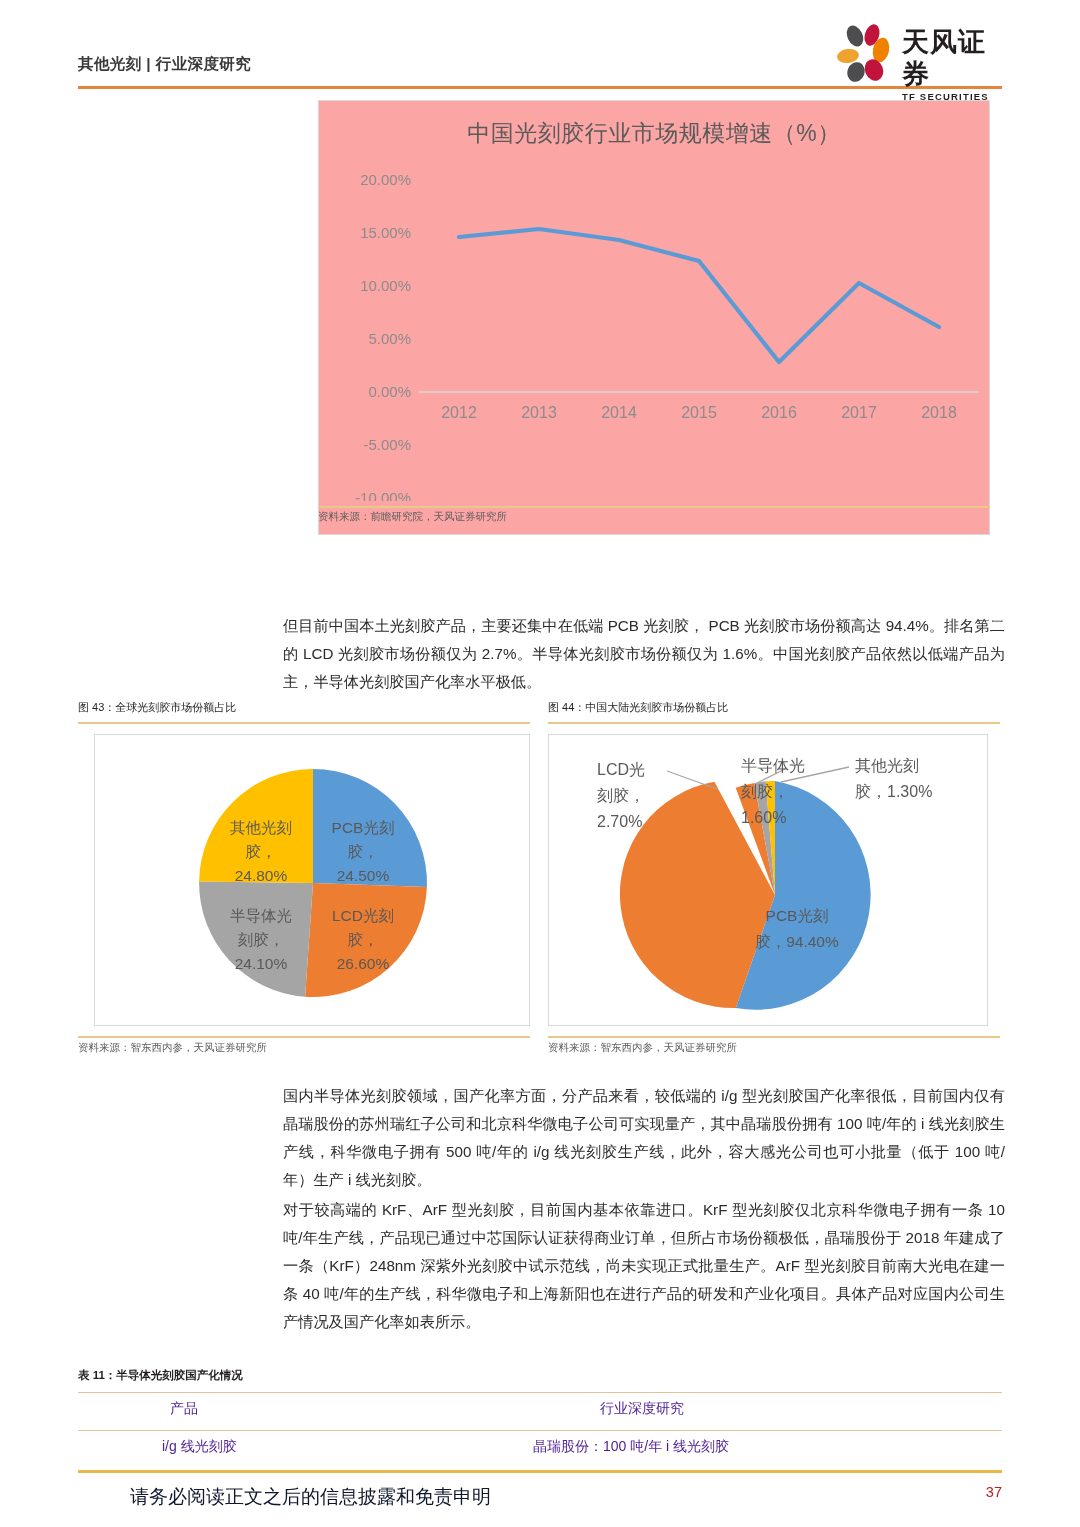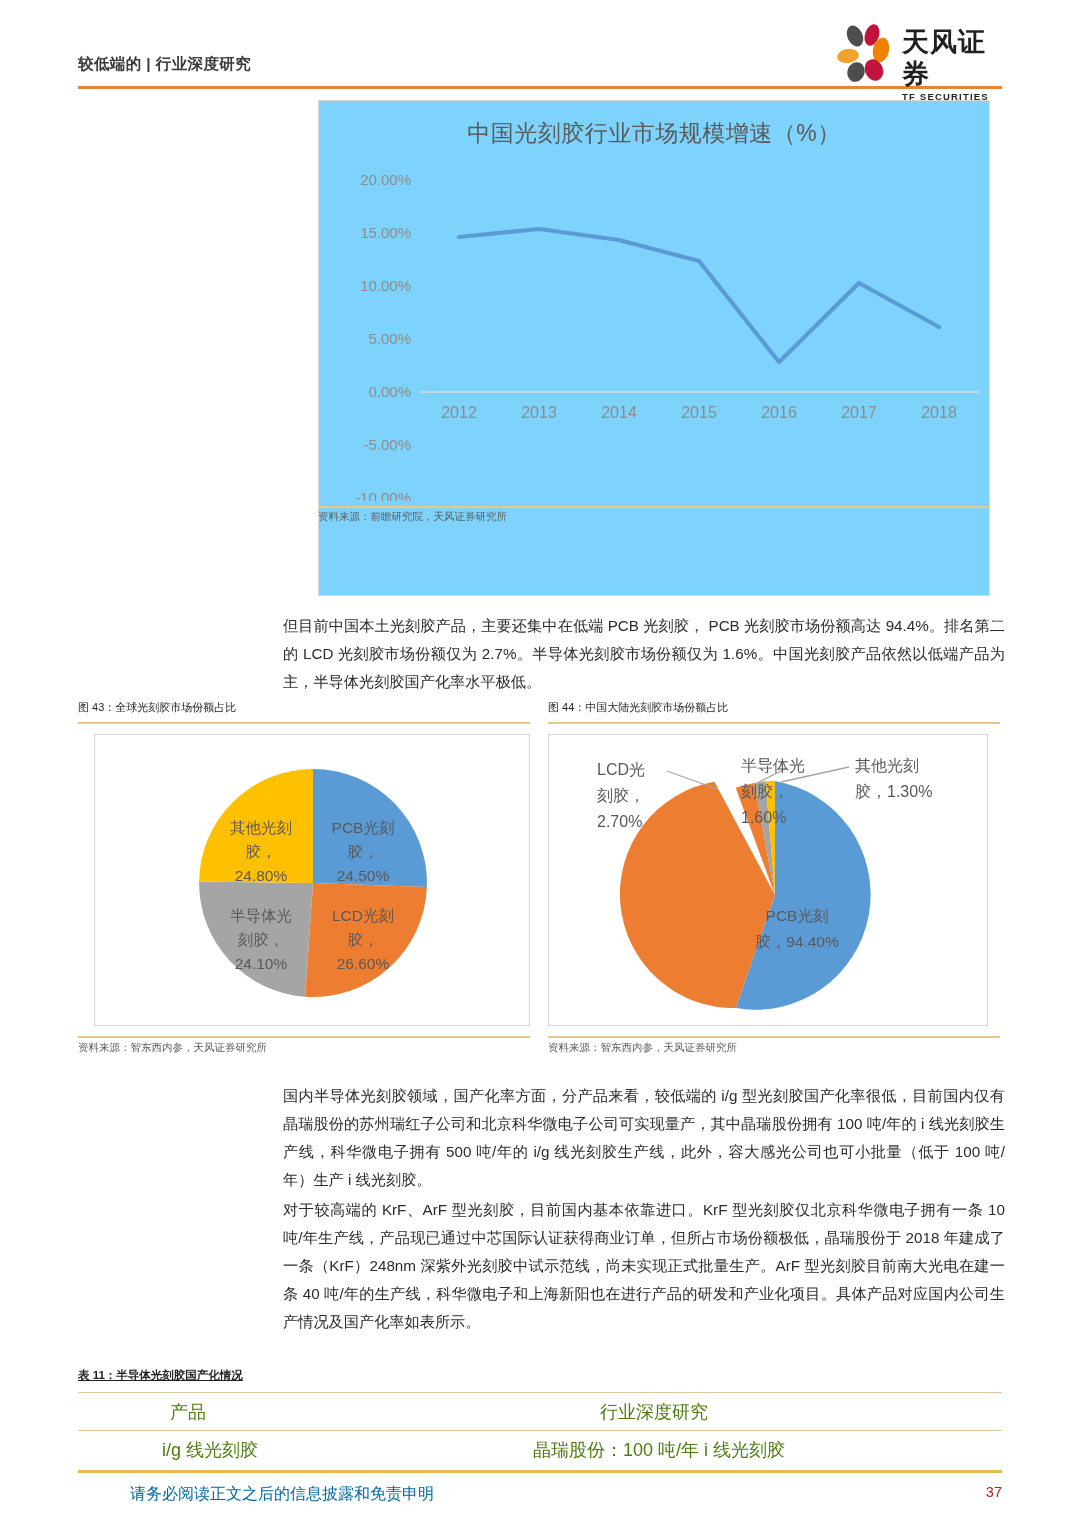--- a/index.html
+++ b/index.html
@@ -24,22 +24,22 @@
     background: #e8833a;
   }
   .logo { position: absolute; right: 0; top: -28px; width: 168px; height: 62px; }
   .logo-mark { position:absolute; left:0; top:0; width:62px; height:60px; }
   .logo-txt { position:absolute; left:68px; top:2px; }
   .logo-cn { font-size: 27px; font-weight: 700; color:#231f20; letter-spacing:1px; line-height:32px; }
   .logo-en { font-size: 9.5px; font-weight: 700; color:#231f20; letter-spacing:1.2px; margin-top:1px;}
 
   
   .fig1-box {
-    position: absolute; left: 318px; top: 100px; width: 672px; height: 496px;
-    border: 1px solid #d9d9d9; background: #7dd3fc; padding-left: 8px;
+    position: absolute; left: 318px; top: 100px; width: 672px; height: 435px;
+    border: 1px solid #d9d9d9; background: #fca5a5; padding-left: 8px;
   }
   .fig1-title {
     position: absolute; left: 0; right: 0; top: 17px;
     text-align: center; font-size: 23px; color: #5a5a5a; letter-spacing: .5px;
   }
   .fig1-plot { position: absolute; left: 0; top: 0; width: 672px; height: 400px; }
   .src-rule { position:absolute; height:1.6px; background:#e8c98a; }
   .src-txt { position:absolute; font-size:10.5px; color:#5d5d5d; white-space:nowrap; }
 
   
@@ -51,38 +51,38 @@
 
   
   .figcap { position:absolute; font-size:11px; font-weight:400; color:#231f20; white-space:nowrap; }
   .figcap-rule { position:absolute; height:2px; background:#e8c98a; }
 
   
   .pie-box { position:absolute; border:1px solid #d9d9d9; background:#fff; }
   .pie-svg { position:absolute; left:0; top:0; }
 
   
-  .tblcap { position:absolute; font-size:11.5px; font-weight:700; color:#231f20; white-space:nowrap;text-decoration:underline; }
+  .tblcap { position:absolute; font-size:11.5px; font-weight:700; color:#231f20; white-space:nowrap; }
   .tbl { position:absolute; left:78px; top:1392px; width:924px; }
   .tbl-line { position:absolute; left:0; width:924px; height:1.4px; background:#e3c49a; }
-  .tbl-cell { position:absolute; font-size:18px; color:#4d7c0f; white-space:nowrap; }
+  .tbl-cell { position:absolute; font-size:14px; color:#4c1d95; white-space:nowrap; }
   .tbl-head { font-weight:400; }
 
   
   .ftr-rule { position:absolute; left:78px; top:1470px; width:924px; height:2.5px; background:#e8b84b; }
-  .ftr-txt { position:absolute; left:130px; top:1484px; font-size:16px; color:#0369a1; }
+  .ftr-txt { position:absolute; left:130px; top:1484px; font-size:19px; color:#0f172a; }
   .ftr-page { position:absolute; right:78px; top:1484px; font-size:14.5px; color:#b91c1c; }
 </style>
 </head>
 <body>
 
 <div class="page">
 
   <div class="hdr">
-    <div class="hdr-title">较低端的 | 行业深度研究</div>
+    <div class="hdr-title">其他光刻 | 行业深度研究</div>
     <div class="hdr-rule"></div>
     <div class="logo">
       <svg class="logo-mark" viewBox="0 0 62 60">
         <ellipse cx="21" cy="12" rx="7.5" ry="11" fill="#4d4d4f" transform="rotate(-25 21 12)"></ellipse>
         <ellipse cx="38" cy="11" rx="7" ry="11" fill="#c0143c" transform="rotate(18 38 11)"></ellipse>
         <ellipse cx="14" cy="32" rx="11" ry="7" fill="#f0a22e" transform="rotate(-8 14 32)"></ellipse>
         <ellipse cx="47" cy="26" rx="8" ry="12.5" fill="#ef8200" transform="rotate(12 47 26)"></ellipse>
         <ellipse cx="22" cy="48" rx="8.5" ry="10" fill="#4d4d4f" transform="rotate(20 22 48)"></ellipse>
         <ellipse cx="40" cy="46" rx="9" ry="11" fill="#c0143c" transform="rotate(-22 40 46)"></ellipse>
         <circle cx="31" cy="29" r="3.4" fill="#ffffff"></circle>

